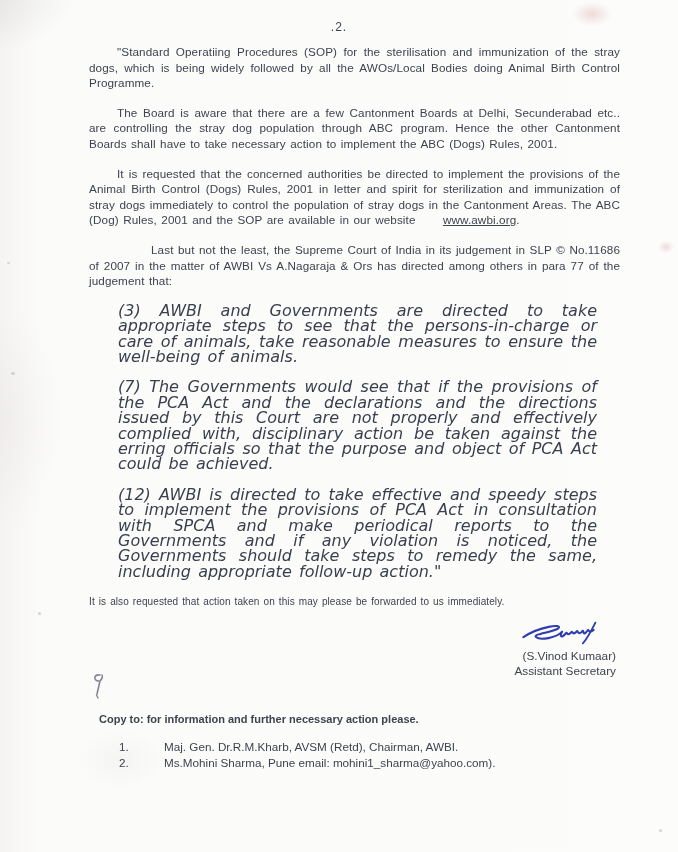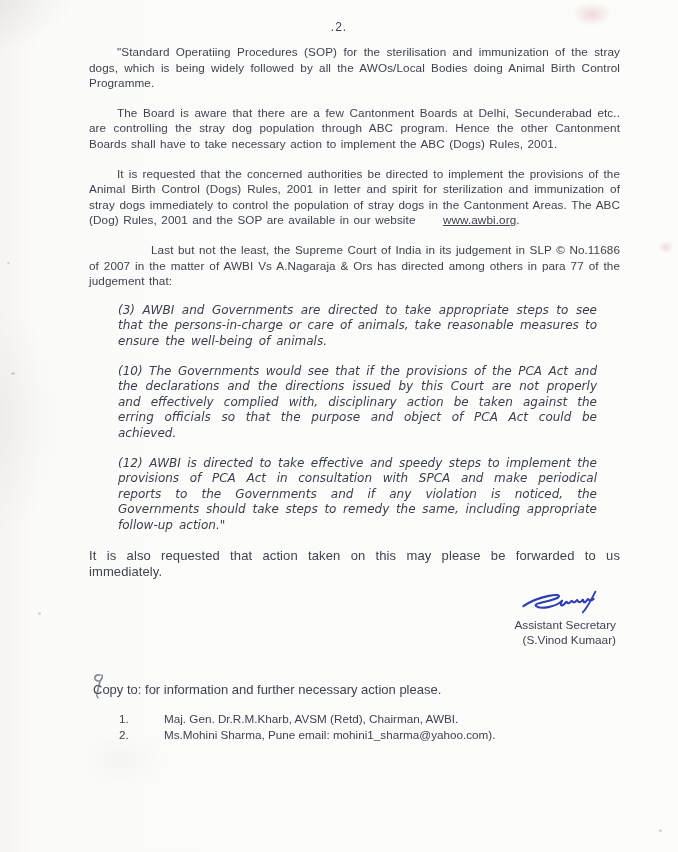--- a/index.html
+++ b/index.html
@@ -37,39 +37,40 @@
     letter-spacing: 0.1px;
     word-spacing: 1.1px;
   }
   p.para.big-indent { text-indent: 62px; }
   .weblink { text-decoration: underline; margin-left: 23px; }
   .quote-block { margin: 0 23px 0 29px; }
   p.quote {
     margin: 0 0 15px 0;
     font-family: "DejaVu Sans", sans-serif;
     font-style: italic;
-    font-size: 12px; line-height: 15.4px;
+    font-size: 16px; line-height: 15.4px;
     text-align: justify;
     word-spacing: 2.2px;
     color: #3a3f4e;
   }
   p.closing-line {
     margin: 2px 0 10px 0;
-    font-size: 13px; line-height: 15.6px;
+    font-size: 10px; line-height: 15.6px;
     text-indent: 0;
   }
   .sig-block {
     text-align: right;
     margin: 8px 4px 0 0;
     font-size: 11.8px; line-height: 15px;
   }
   .sig-ink { margin: 1px 6px -2px 0; }
   .copy-heading {
-    margin: 34px 0 0 4px;
-    font-size: 13px;
+    margin: 34px 0 0 10px;
+    font-size: 11px;
+    font-weight: bold;
   }
   .copy-list { margin: 14px 0 0 30px; }
   .copy-item { display: flex; font-size: 11.7px; line-height: 16px; }
   .copy-num { width: 45px; flex: none; }
   .copy-text { flex: 1; }
   .pen-mark { position: absolute; left: 90px; top: 672px; opacity: 0.75; }
 </style>
 </head>
 <body>
 
@@ -86,35 +87,35 @@
 
     <p class="para">"Standard Operatiing Procedures (SOP) for the sterilisation and immunization of the stray dogs, which is being widely followed by all the AWOs/Local Bodies doing Animal Birth Control Programme.</p>
     <p class="para">The Board is aware that there are a few Cantonment Boards at Delhi, Secunderabad etc.. are controlling the stray dog population through ABC program. Hence the other Cantonment Boards shall have to take necessary action to implement the ABC (Dogs) Rules, 2001.</p>
 
     <p class="para"><span>It is requested that the concerned authorities be directed to implement the provisions of the Animal Birth Control (Dogs) Rules, 2001 in letter and spirit for sterilization and immunization of stray dogs immediately to control the population of stray dogs in the Cantonment Areas. The ABC (Dog) Rules, 2001 and the SOP are available in our website </span><span class="weblink">www.awbi.org</span><span>.</span></p>
 
     <p class="para big-indent">Last but not the least, the Supreme Court of India in its judgement in SLP © No.11686 of 2007 in the matter of AWBI Vs A.Nagaraja &amp; Ors has directed among others in para 77 of the judgement that:</p>
 
     <div class="quote-block">
       <p class="quote">(3) AWBI and Governments are directed to take appropriate steps to see that the persons-in-charge or care of animals, take reasonable measures to ensure the well-being of animals.</p>
-      <p class="quote">(10) The Governments would see that if the provisions of the PCA Act and the declarations and the directions issued by this Court are not properly and effectively complied with, disciplinary action be taken against the erring officials so that the purpose and object of PCA Act could be achieved.</p>
+      <p class="quote">(7) The Governments would see that if the provisions of the PCA Act and the declarations and the directions issued by this Court are not properly and effectively complied with, disciplinary action be taken against the erring officials so that the purpose and object of PCA Act could be achieved.</p>
       <p class="quote">(12) AWBI is directed to take effective and speedy steps to implement the provisions of PCA Act in consultation with SPCA and make periodical reports to the Governments and if any violation is noticed, the Governments should take steps to remedy the same, including appropriate follow-up action."</p>
     </div>
 
     <p class="para closing-line">It is also requested that action taken on this may please be forwarded to us immediately.</p>
 
     <div class="sig-block">
       <div class="sig-ink">
         <svg width="94" height="27" viewBox="0 0 100 30">
           <path d="M6 19 C 24 7, 50 4, 45 9 C 39 14, 16 15, 20 19 C 24 23, 43 20, 49 13 C 46 18, 48 21, 53 15 C 55 12, 54 19, 59 14 C 61 11, 60 18, 65 13 C 67 10, 66 18, 71 13 C 74 9, 71 20, 77 12 C 79 9, 78 16, 84 11" fill="none" stroke="#2f3db0" stroke-width="2.3" stroke-linecap="round" stroke-linejoin="round"></path>
           <path d="M86 3 C 82 11, 77 21, 72 26" fill="none" stroke="#2f3db0" stroke-width="2.1" stroke-linecap="round"></path>
         </svg>
       </div>
+      <div>(S.Vinod Kumaar)</div>
       <div>Assistant Secretary</div>
-      <div>(S.Vinod Kumaar)</div>
     </div>
 
     <div class="copy-heading">Copy to: for information and further necessary action please.</div>
 
     <div class="copy-list">
       <div class="copy-item">
         <span class="copy-num">1.</span>
         <span class="copy-text">Maj. Gen. Dr.R.M.Kharb, AVSM (Retd), Chairman, AWBI.</span>
       </div>
       <div class="copy-item">

